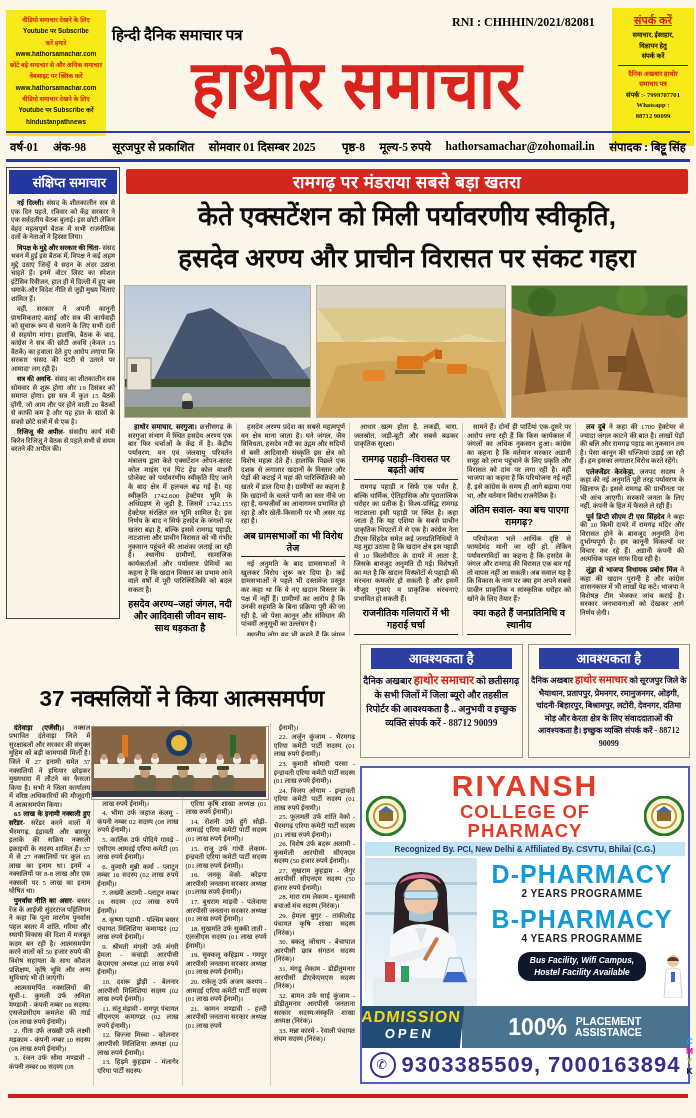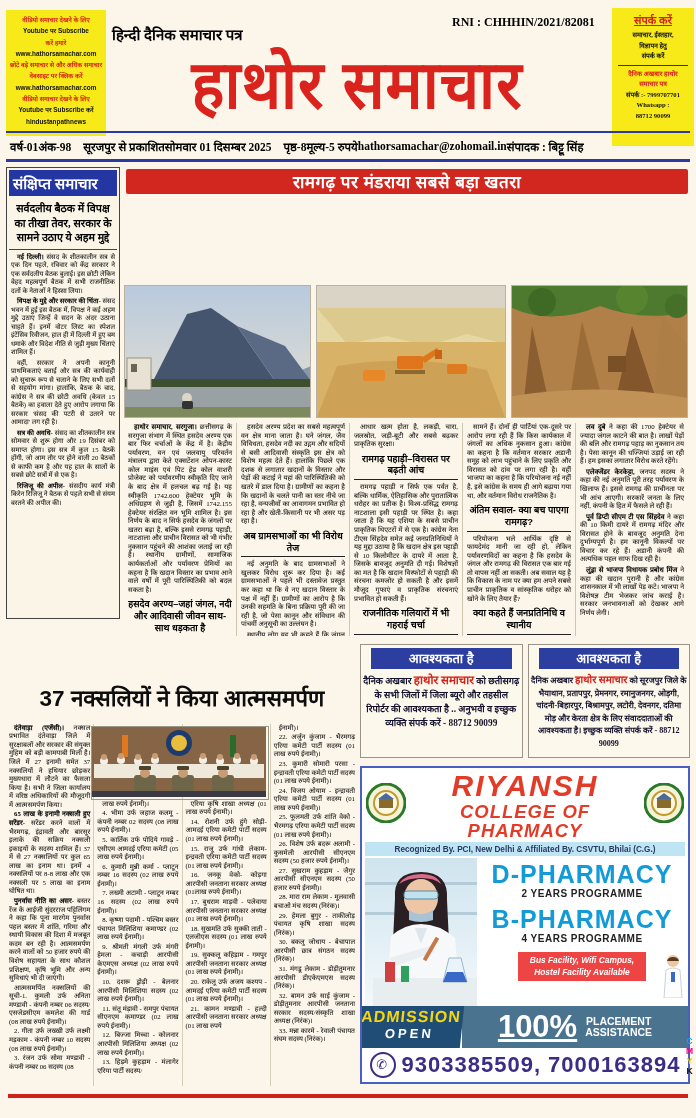--- a/index.html
+++ b/index.html
@@ -16,27 +16,27 @@
   .yb-div{border-top:1px solid #333;margin:3px 4px;}
   .tagline{position:absolute;left:112px;top:24px;font-size:15px;font-weight:bold;color:#000;}
   .masthead{position:absolute;left:104px;top:34px;width:506px;height:96px;display:flex;align-items:center;justify-content:center;
             color:#d9231c;font-size:62px;font-weight:900;font-family:"Liberation Sans","DejaVu Sans",sans-serif;
             transform:scaleY(1.08);letter-spacing:1px;white-space:nowrap;}
   .rni{position:absolute;left:452px;top:15px;font-size:12px;font-weight:bold;color:#000;}
   .blueline{position:absolute;left:6px;width:684px;background:#2b3a9e;}
   .bl1{top:131px;height:2px;}
   .bl2{top:159px;height:2.5px;}
   .dateline{position:absolute;left:6px;top:135px;width:684px;height:22px;display:flex;align-items:center;
-            font-size:11.5px;font-weight:bold;padding:0 4px;box-sizing:border-box;white-space:nowrap;}
+            justify-content:space-between;font-size:11.5px;font-weight:bold;padding:0 4px;box-sizing:border-box;white-space:nowrap;}
   .dateline .dl-gap{margin-left:12px;}
 
   
   .sidebar{position:absolute;left:6px;top:167px;width:114px;height:452px;border:1.5px solid #444;box-sizing:border-box;background:#fbf5e7;overflow:hidden;}
-  .sb-head{margin:2px;background:#2436a2;color:#fff;text-align:left;font-size:15px;font-weight:bold;
-           font-family:"Liberation Sans","DejaVu Sans",sans-serif;padding:3px 4px;}
+  .sb-head{margin:2px;background:#2436a2;color:#fff;text-align:right;font-size:13px;font-weight:bold;
+           font-family:"Liberation Sans","DejaVu Sans",sans-serif;padding:3px 11px;}
   .sb-title{font-size:10.8px;font-weight:bold;text-align:center;line-height:1.35;padding:3px 3px 4px;border-bottom:1px solid #444;margin:0 2px;}
   .sb-body{padding:3px 4px;font-size:6.7px;line-height:1.27;text-align:justify;}
   .sb-body .bp{margin:0 0 2px;text-indent:6px;}
   .sb-body b{font-weight:900;}
 
   
   .banner{position:absolute;left:126px;top:169px;width:562px;height:25px;background:#d2271f;border-radius:2px;
           color:#fff;display:flex;align-items:center;justify-content:center;font-size:17px;font-weight:900;
           font-family:"Liberation Sans","DejaVu Sans",sans-serif;letter-spacing:.5px;}
   .headline{position:absolute;left:122px;top:196px;width:570px;text-align:center;color:#0d0d0d;
@@ -70,39 +70,39 @@
   .vac{flex:1;border:1px solid #9a9486;background:#fdf8ec;padding:3px 2px;text-align:center;box-sizing:border-box;overflow:hidden;}
   .vac-head{background:#2c3ea0;color:#fff;font-size:13px;font-weight:bold;padding:1px 0 2px;margin:0 8px 3px;
             font-family:"Liberation Sans","DejaVu Sans",sans-serif;}
   .vac-body{font-weight:bold;color:#14122c;line-height:1.5;}
   .vac1 .vac-body{font-size:9.3px;}
   .vac2 .vac-body{font-size:8.1px;line-height:1.55;}
   .vac-body .s-r{font-size:1.25em;font-weight:900;}
 
   .college{margin-top:8px;height:318px;border:2px solid #4a5fc0;background:#fff;position:relative;box-sizing:border-box;overflow:hidden;
            font-family:"Liberation Sans","DejaVu Sans",sans-serif;}
-  .col-head{display:flex;align-items:center;padding:2px 4px 0;font-style:italic;}
+  .col-head{display:flex;align-items:flex-end;padding:2px 4px 0;}
   .col-title{flex:1;text-align:center;color:#e23c28;font-weight:900;line-height:1.05;}
   .ct1{font-size:30px;letter-spacing:2px;}
   .ct2{font-size:18.5px;letter-spacing:1px;}
   .recog{margin:2px 3px;background:#bfe5f4;color:#27395f;font-size:8.2px;font-weight:bold;text-align:center;padding:2.5px 0;}
   .col-mid{position:relative;height:148px;}
   .labphoto{position:absolute;left:3px;top:0;width:112px;height:148px;overflow:hidden;}
   .prog{position:absolute;left:118px;right:4px;top:4px;text-align:center;}
   .pharm{font-size:25px;font-weight:900;color:#129bd7;letter-spacing:1px;line-height:1;}
   .years{font-size:10px;font-weight:800;color:#222;margin:1px 0 8px;letter-spacing:.5px;}
-  .pill{display:inline-block;background:#ef4444;color:#fff;font-size:8.4px;font-weight:bold;font-style:italic;
-        padding:3px 12px;border-radius:0;line-height:1.35;}
+  .pill{display:inline-block;background:#0f172a;color:#fff;font-size:8.4px;font-weight:bold;font-style:italic;
+        padding:3px 12px;border-radius:12px;line-height:1.35;}
   .doctor{position:absolute;right:2px;bottom:4px;}
   .band100{position:relative;height:42px;display:flex;}
   .adm{background:#1f4d75;width:104px;text-align:center;padding-top:2px;transform:skewX(-6deg);margin-left:-4px;}
   .adm .a1{color:#f5d512;font-size:16px;font-weight:900;letter-spacing:1px;line-height:1.1;}
   .adm .a2{color:#fff;font-size:13px;font-weight:900;letter-spacing:3px;}
   .pct{flex:1;background:#4a7390;display:flex;align-items:center;justify-content:center;gap:8px;}
-  .pct .p100{color:#fff;font-size:31px;font-weight:900;text-decoration:underline;}
+  .pct .p100{color:#fff;font-size:23px;font-weight:900;}
   .pct .passist{color:#fff;font-size:10.5px;font-weight:700;line-height:1.1;text-align:center;}
   .phones{height:33px;display:flex;align-items:center;justify-content:center;gap:6px;
           color:#3b2d85;font-size:22px;font-weight:900;letter-spacing:1px;}
   .phoneicon{width:22px;height:22px;border-radius:50%;border:2px solid #3b2d85;color:#3b2d85;
              display:flex;align-items:center;justify-content:center;font-size:13px;}
   .redband{margin:1px 2px;background:linear-gradient(#f05a2a,#d42315);color:#ffe01a;font-size:10.3px;font-weight:900;
            text-align:center;padding:3.5px 0;}
 
   
   .cmyk{position:absolute;left:686px;top:1036px;font-size:8.5px;font-weight:bold;line-height:10px;
@@ -161,31 +161,34 @@
     <span>सोमवार 01 दिसम्बर 2025</span>
     <span class="dl-gap">पृष्ठ-8</span>
     <span>मूल्य-5 रुपये</span>
     <span>hathorsamachar@zohomail.in</span>
     <span>संपादक : बिट्टू सिंह</span>
   </div>
   <div class="blueline bl2"></div>
 
   <div class="sidebar">
     <div class="sb-head">संक्षिप्त समाचार</div>
-    <div class="sb-title">सर्वदलीय बैठक में विपक्ष का तीखा तेवर, सरकार के सामने उठाए ये अहम मुद्दे</div>
     <div class="sb-body">
         <p class="bp"><b>नई दिल्ली। </b>संसद के शीतकालीन सत्र से एक दिन पहले, रविवार को केंद्र सरकार ने एक सर्वदलीय बैठक बुलाई। इस छोटी लेकिन बेहद महत्वपूर्ण बैठक में सभी राजनीतिक दलों के नेताओं ने हिस्सा लिया।</p>
         <p class="bp"><b>विपक्ष के मुद्दे और सरकार की चिंता- </b>संसद भवन में हुई इस बैठक में, विपक्ष ने कई अहम मुद्दे उठाए जिन्हें वे सदन के अंदर उठाना चाहते हैं। इनमें वोटर लिस्ट का स्पेशल इंटेंसिव रिवीजन, हाल ही में दिल्ली में हुए बम धमाके और विदेश नीति से जुड़ी मुख्य चिंताएं शामिल हैं।</p>
         <p class="bp">वहीं, सरकार ने अपनी कानूनी प्राथमिकताएं बताईं और सत्र की कार्यवाही को सुचारू रूप से चलाने के लिए सभी दलों से सहयोग मांगा। हालांकि, बैठक के बाद, कांग्रेस ने सत्र की छोटी अवधि (केवल 15 बैठकें) का हवाला देते हुए आरोप लगाया कि सरकार 'संसद की पटरी से उतरने पर आमादा' लग रही है।</p>
         <p class="bp"><b>सत्र की अवधि- </b>संसद का शीतकालीन सत्र सोमवार से शुरू होगा और 19 दिसंबर को समाप्त होगा। इस सत्र में कुल 15 बैठकें होंगी, जो आम तौर पर होने वाली 20 बैठकों से काफी कम है और यह हाल के सालों के सबसे छोटे सत्रों में से एक है।</p>
         <p class="bp"><b>रिजिजू की अपील- </b>संसदीय कार्य मंत्री किरेन रिजिजू ने बैठक से पहले सभी से संयम बरतने की अपील की।</p>
       </div>
   </div>
 
   <div class="banner">रामगढ़ पर मंडराया सबसे बड़ा खतरा</div>
+  <div class="headline">
+    <span>केते एक्सटेंशन को मिली पर्यावरणीय स्वीकृति,</span><br>
+    <span>हसदेव अरण्य और प्राचीन विरासत पर संकट गहरा</span>
+  </div>
 
   <div class="photos">
     <div class="photo" style="width:186px;">
       <svg width="186" height="131" viewBox="0 0 186 131">
         <defs>
             <linearGradient id="sky1" x1="0" y1="0" x2="0" y2="1">
           <stop offset="0" stop-color="#b9cadd"></stop>
               <stop offset="1" stop-color="#e6e0d2"></stop>
             </linearGradient>
           </defs>

